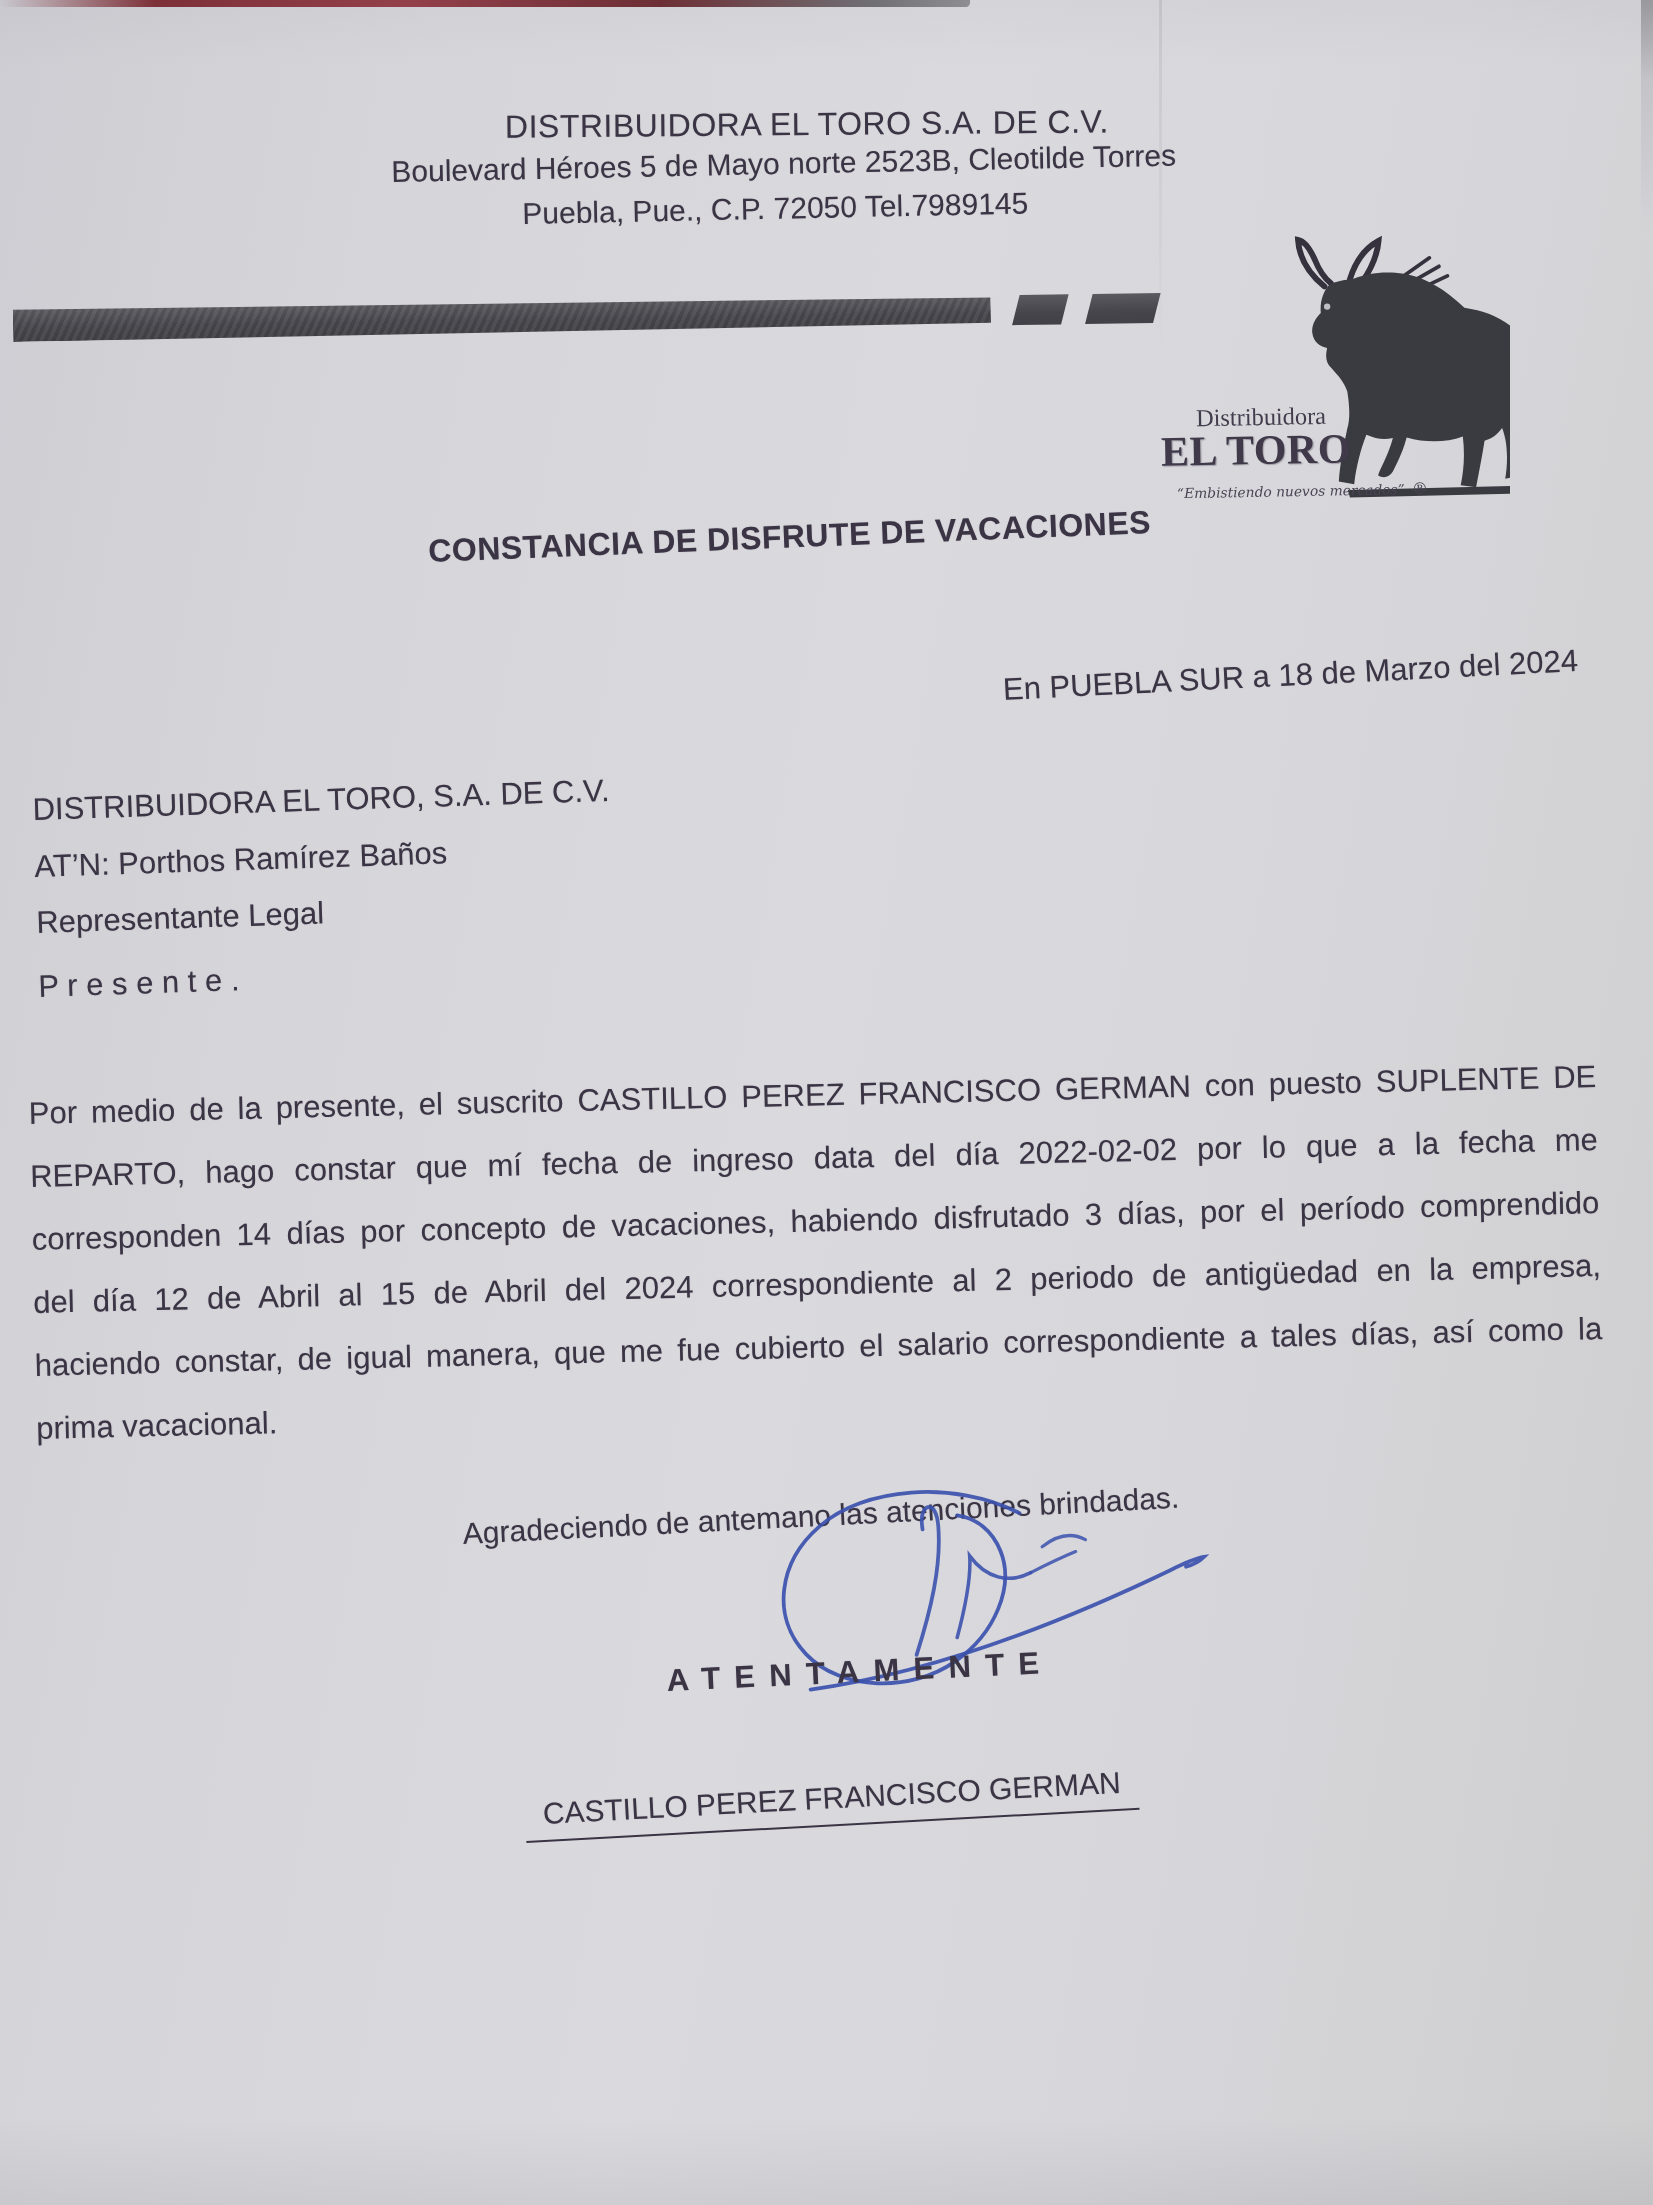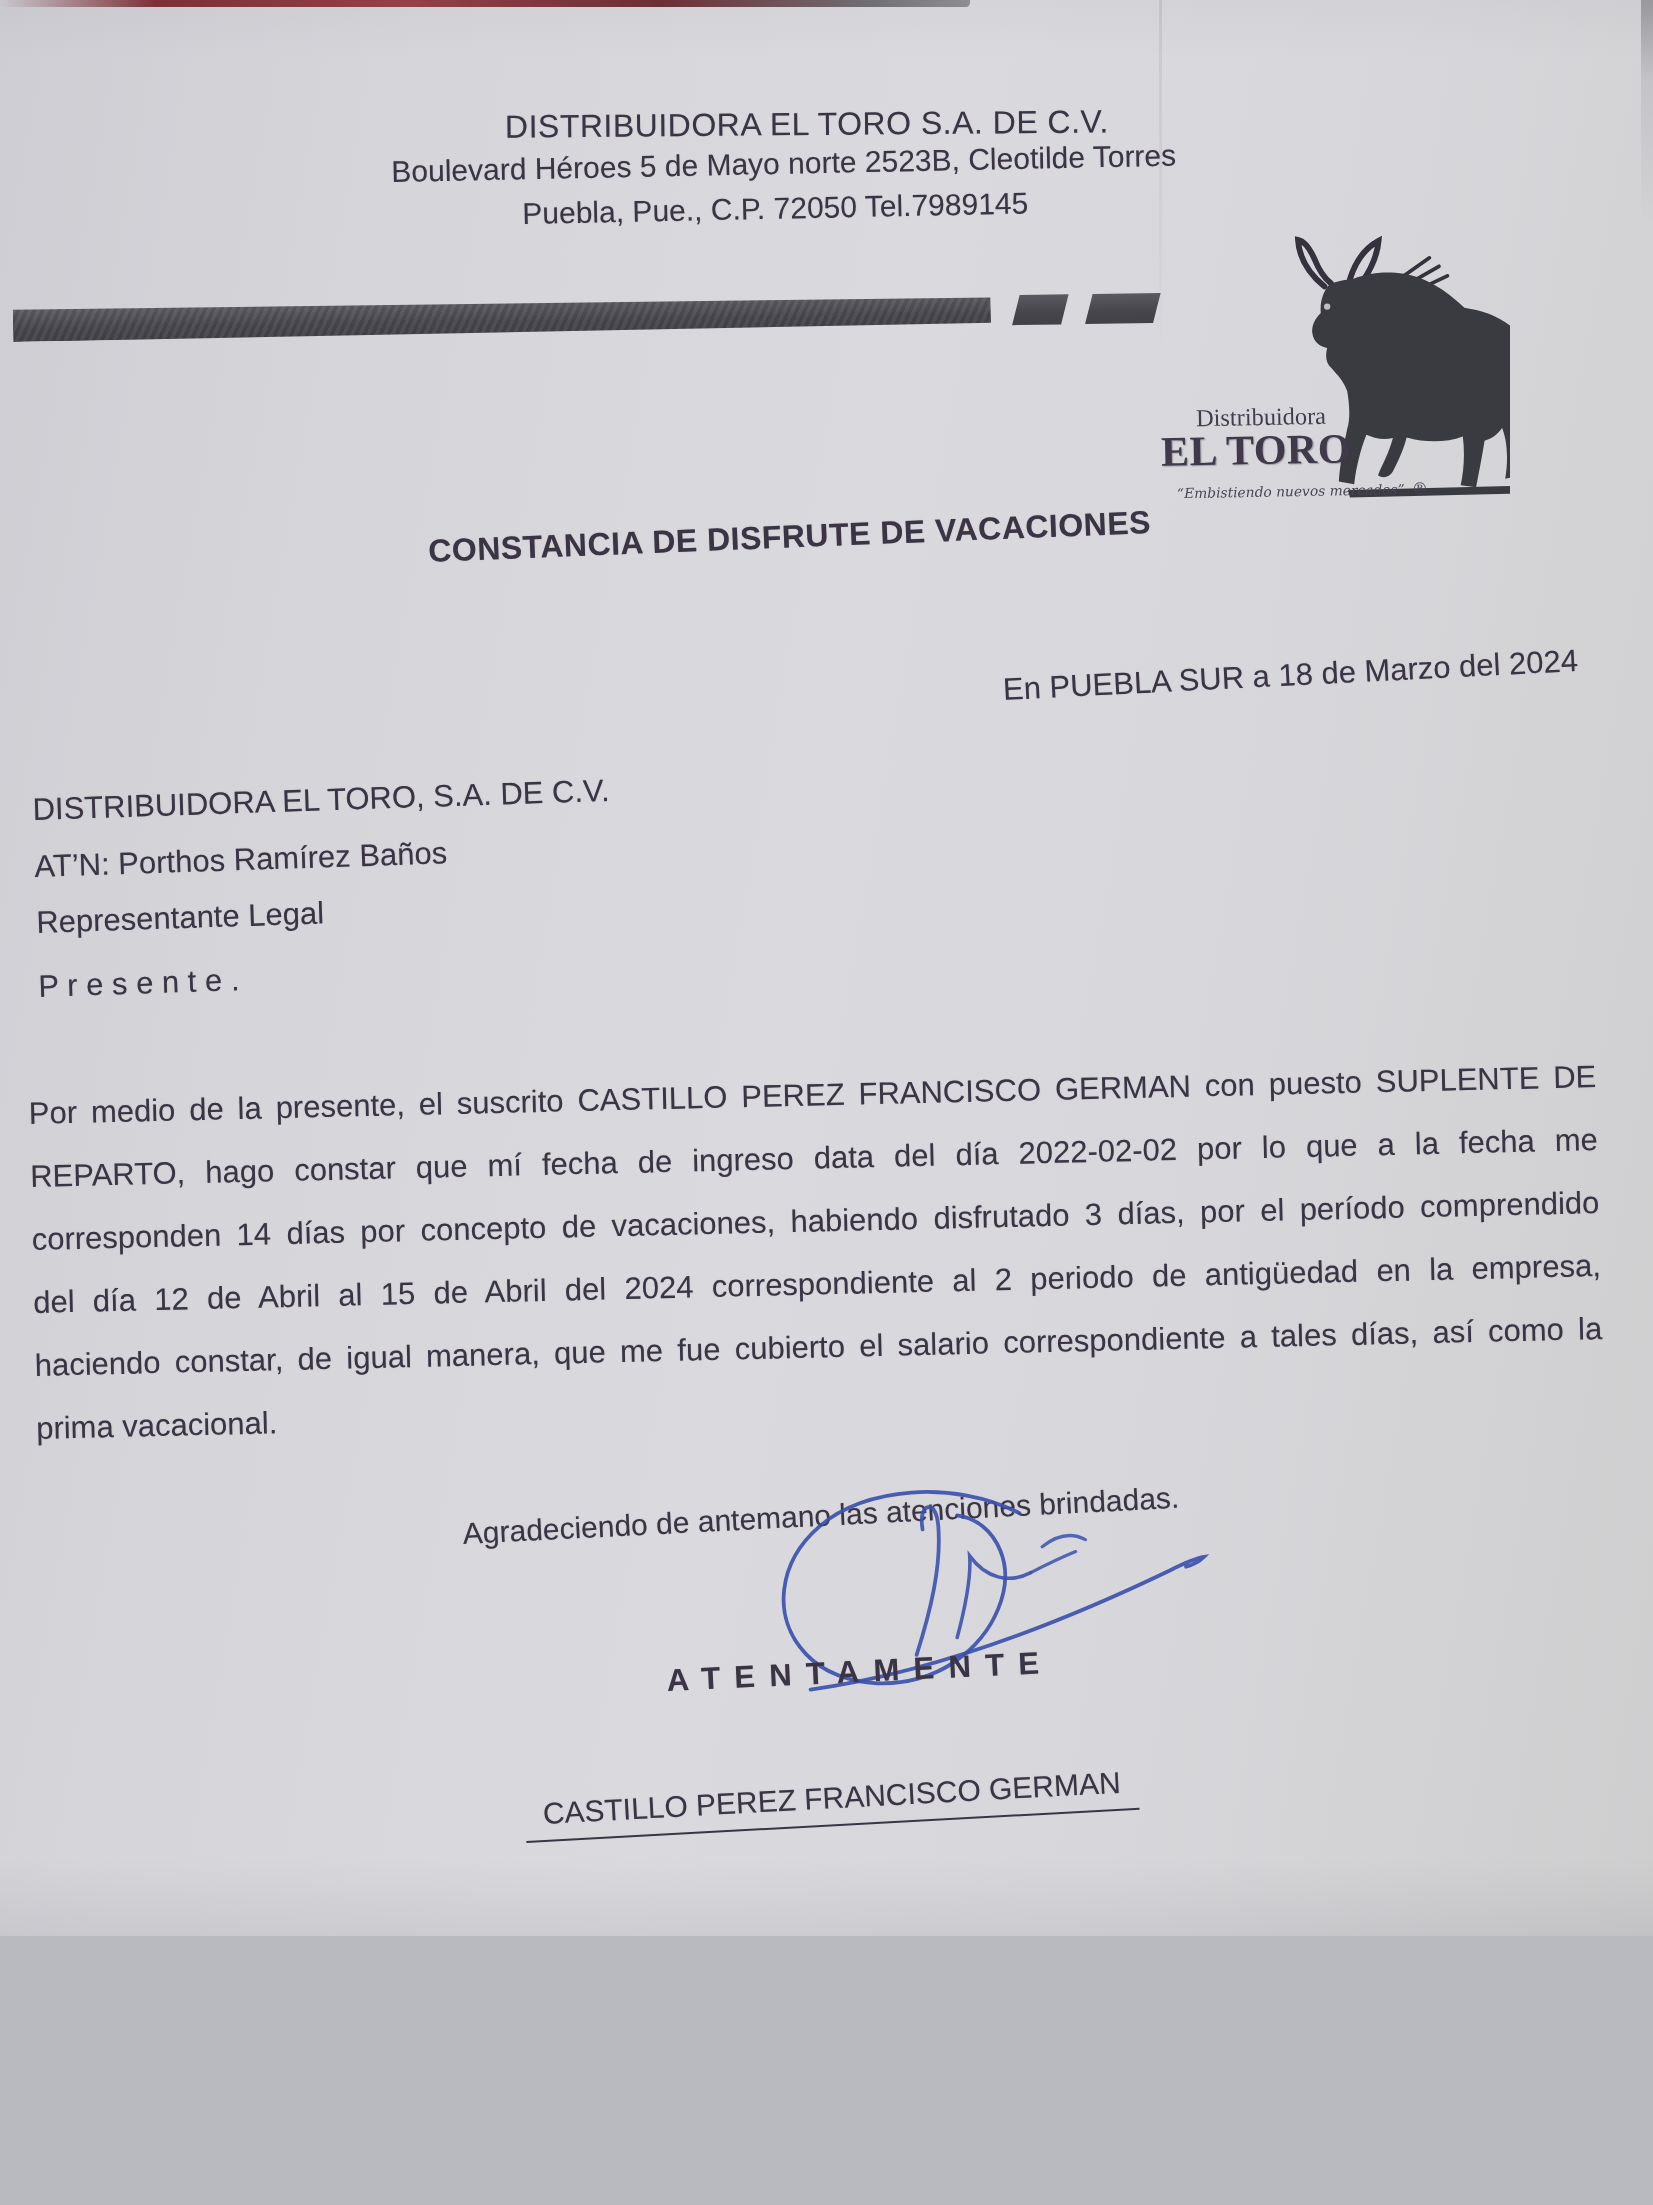--- a/index.html
+++ b/index.html
@@ -3,21 +3,21 @@
 <meta charset="utf-8">
 <style>
   html,body{margin:0;padding:0;}
   body{
     width:1654px;height:2205px;
     font-family:"Liberation Sans", sans-serif;
     background:#b9b9c0;
     overflow:hidden;
   }
   .photo{
-    position:relative;width:1654px;height:1936px;overflow:hidden;
+    position:relative;width:1654px;height:2205px;overflow:hidden;
     background:
       linear-gradient(180deg, rgba(120,120,130,0.06) 0%, rgba(120,120,130,0) 3%, rgba(120,120,130,0) 96%, rgba(90,90,100,0.10) 100%),
       linear-gradient(100deg,#cdcdd3 0%, #d6d6da 22%, #dadade 48%, #d7d7db 72%, #cececf 100%);
   }
   .ink{color:#3a3444;text-shadow:0 0 1.1px rgba(58,52,68,.30);}
   
   .top-edge{
     position:absolute;top:0;left:1290;width:970px;height:6.9px;
     background:linear-gradient(90deg, rgba(125,48,56,0) 0%, #7d3038 16%, #93404a 42%, #6d2f35 68%, #6f6f74 90%, #8f8f93 100%);
     border-radius:0 0 4.2px 4.2px;

